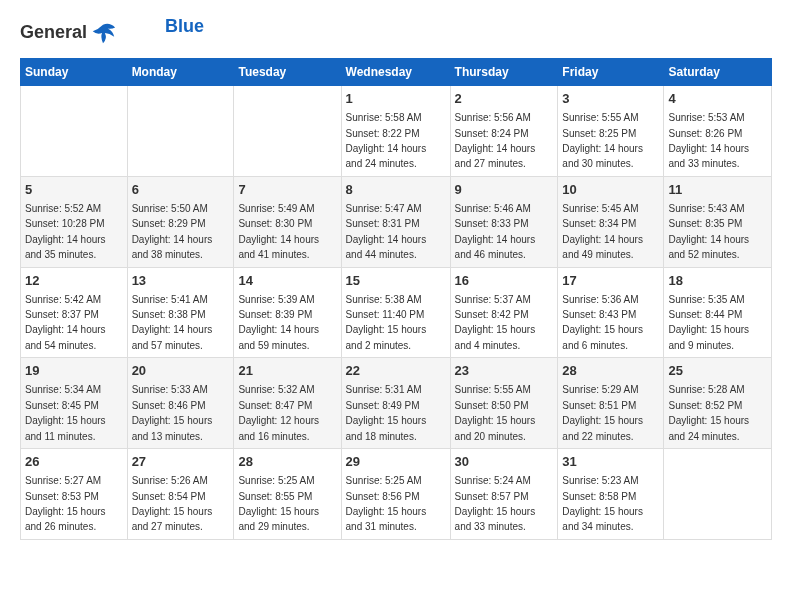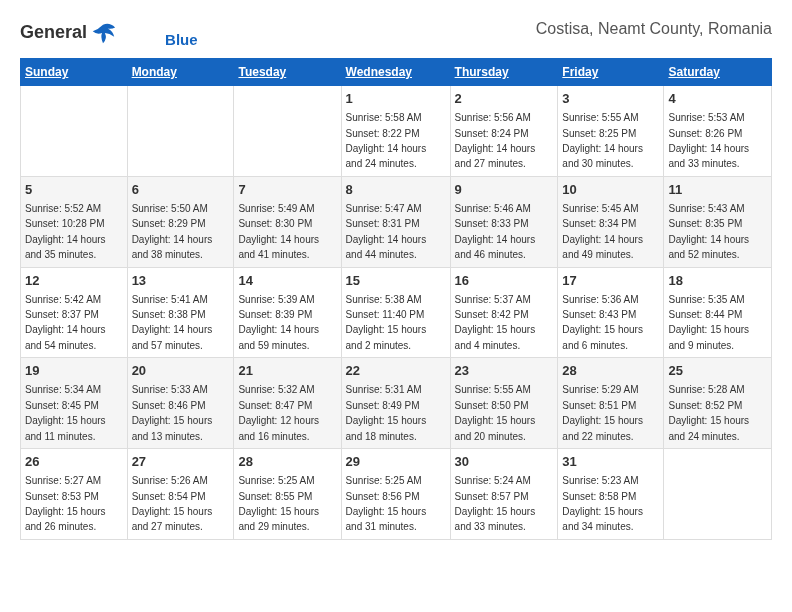--- a/index.html
+++ b/index.html
@@ -11,21 +11,21 @@
       padding: 20px;
     }
     .header {
       display: flex;
       justify-content: space-between;
       align-items: flex-start;
       margin-bottom: 10px;
     }
     .logo {
       display: flex;
-      align-items: flex-end;
+      align-items: flex-start;
       gap: 24px;
     }
     .logo-icon {
       width: 28px;
       height: 28px;
       margin-left: 2px;
     }
     .title-block {
       text-align: right;
     }
@@ -40,21 +40,20 @@
       font-weight: normal;
     }
     table {
       width: 100%;
       border-collapse: collapse;
       font-size: 11px;
     }
     thead tr {
       background-color: #1565c0;
       color: #fff;
-      text-decoration: underline;
     }
     thead th {
       padding: 6px 4px;
       text-align: left;
       font-weight: bold;
       font-size: 12px;
       border: 1px solid #1565c0;
     }
     tbody tr {
       border-bottom: 1px solid #ccc;
@@ -91,24 +90,23 @@
 <body>
 
 <div class="header">
   <div class="logo">
     <span>
       <span style="font-size:18px;font-weight:bold;color:#333;">General</span><svg class="logo-icon" viewBox="0 0 30 30" style="display:inline-block;vertical-align:middle;">
         <path d="M15 5 Q22 2 28 8 Q24 10 20 9 Q26 12 27 18 Q22 14 17 14 Q20 20 15 25 Q12 18 14 14 Q8 16 4 12 Q10 10 15 5Z" fill="#1565c0"></path>
       </svg>
     </span>
     <br>
-    <span style="font-size:15px;font-weight:bold;color:#1565c0;margin-top:-4px;display:block;">Blue</span>
+    <span style="font-size:18px;font-weight:bold;color:#1565c0;margin-top:-4px;display:block;">Blue</span>
   </div>
   <div class="title-block">
-    <h2>Costisa, Neamt County, Romania</h2>
   </div>
 </div>
 
 <table>
   <thead>
     <tr>
       <th>Sunday</th>
       <th>Monday</th>
       <th>Tuesday</th>
       <th>Wednesday</th>

